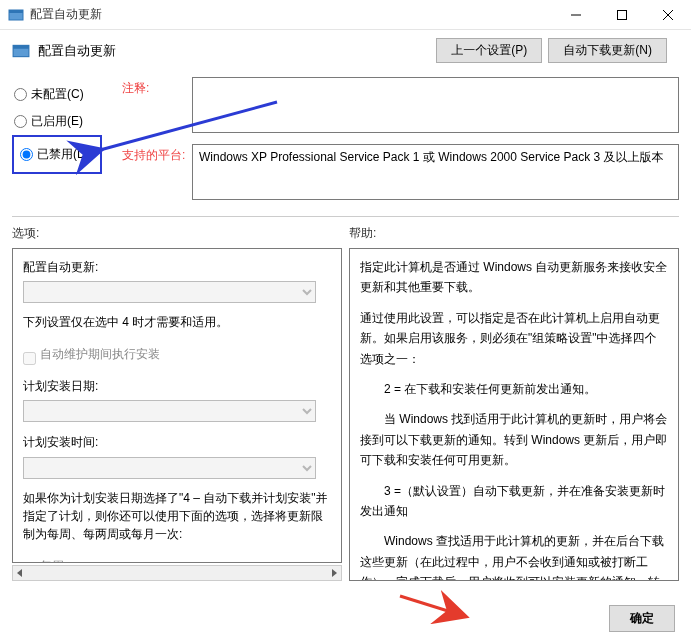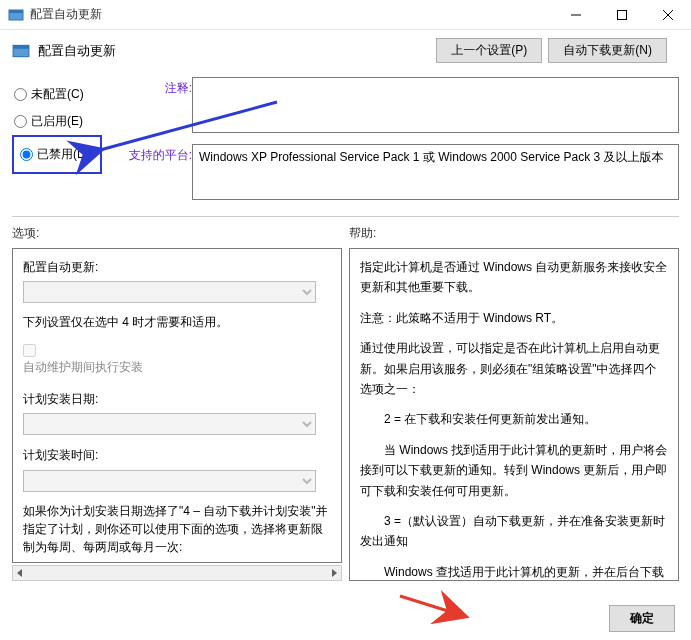--- a/index.html
+++ b/index.html
@@ -16,37 +16,37 @@
   .nav-btns { margin-left: auto; display: flex; gap: 6px; padding-right: 12px; }
   .winbtn { border: 1px solid #adadad; background: #e1e1e1; padding: 3px 14px; font-size: 12px; cursor: pointer; min-width: 100px; }
   
   .config-area { padding: 6px 12px 0 12px; display: flex; }
   .radio-col { width: 110px; padding-top: 4px; }
   .radio-group { border: 2px solid #2b3bd4; padding: 4px 8px 4px 4px; display: inline-block; }
   .radio-row { display: flex; align-items: center; padding: 5px 2px; white-space: nowrap; }
   .radio-row input { margin-right: 4px; }
   .form-col { flex: 1; }
   .form-row { display: flex; align-items: flex-start; margin-bottom: 8px; }
-  .form-label { width: 70px; padding-top: 3px; color: #6d28d9; text-align: right; }
+  .form-label { width: 70px; padding-top: 3px; color: #ef4444; }
   .form-field { flex: 1; }
   .tbox { width: 100%; border: 1px solid #7a7a7a; background: #fff; padding: 4px; font-family: inherit; font-size: 12px; resize: none; }
   .tbox.comment { height: 56px; }
   .platform-box { border: 1px solid #7a7a7a; background: #fff; padding: 4px 6px; height: 56px; overflow: hidden; line-height: 1.4; }
   
   hr.sep { border: none; border-top: 1px solid #ccc; margin: 8px 12px 4px 12px; }
   
   .panels { display: flex; padding: 4px 12px 0 12px; gap: 7px; height: 360px; }
   .panel { flex: 1; display: flex; flex-direction: column; min-width: 0; }
   .panel-title { margin-bottom: 6px; color: #333; }
   .panel-body { flex: 1; border: 1px solid #7a7a7a; background: #fff; overflow-y: scroll; overflow-x: auto; padding: 8px 10px; line-height: 1.7; font-size: 12px; }
   
   .opt-block { margin-bottom: 10px; }
   .opt-label { margin-bottom: 4px; }
   .opt-select { width: 95%; border: 1px solid #a0a0a0; background: #f0f0f0; height: 22px; color: #999; }
-  .chk-row { display: flex; align-items: flex-start; padding: 3px 0; color: #888; flex-direction: column; }
+  .chk-row { display: flex; align-items: flex-end; padding: 3px 0; color: #888; }
   .chk-row input { margin-right: 4px; }
   .opt-note { margin: 6px 0 10px 0; line-height: 1.5; }
   
   .help-body p { margin-bottom: 10px; }
   .indent { text-indent: 2em; }
   
   .footer { position: absolute; bottom: 8px; right: 16px; display: flex; gap: 8px; }
   .okbtn { border: 1px solid #adadad; background: #e1e1e1; padding: 4px 20px; font-size: 12px; cursor: pointer; font-weight: bold; }
   
   
@@ -162,21 +162,20 @@
           <span>每周</span>
         </label>
 
     </div>
     <div class="hscroll"></div>
   </div>
   <div class="panel">
     <div class="panel-title">帮助:</div>
     <div class="panel-body help-body">
       <p>指定此计算机是否通过 Windows 自动更新服务来接收安全更新和其他重要下载。</p>
-      <p>注意：此策略不适用于 Windows RT。</p>
       <p>通过使用此设置，可以指定是否在此计算机上启用自动更新。如果启用该服务，则必须在"组策略设置"中选择四个选项之一：</p>
       <p class="indent">2 = 在下载和安装任何更新前发出通知。</p>
       <p class="indent">当 Windows 找到适用于此计算机的更新时，用户将会接到可以下载更新的通知。转到 Windows 更新后，用户即可下载和安装任何可用更新。</p>
       <p class="indent">3 =（默认设置）自动下载更新，并在准备安装更新时发出通知</p>
       <p class="indent">Windows 查找适用于此计算机的更新，并在后台下载这些更新（在此过程中，用户不会收到通知或被打断工作）。完成下载后，用户将收到可以安装更新的通知。转到 Windows 更新后，用户即可安装更新。</p>
     </div>
   </div>
 </div>
 
 <div class="footer">

